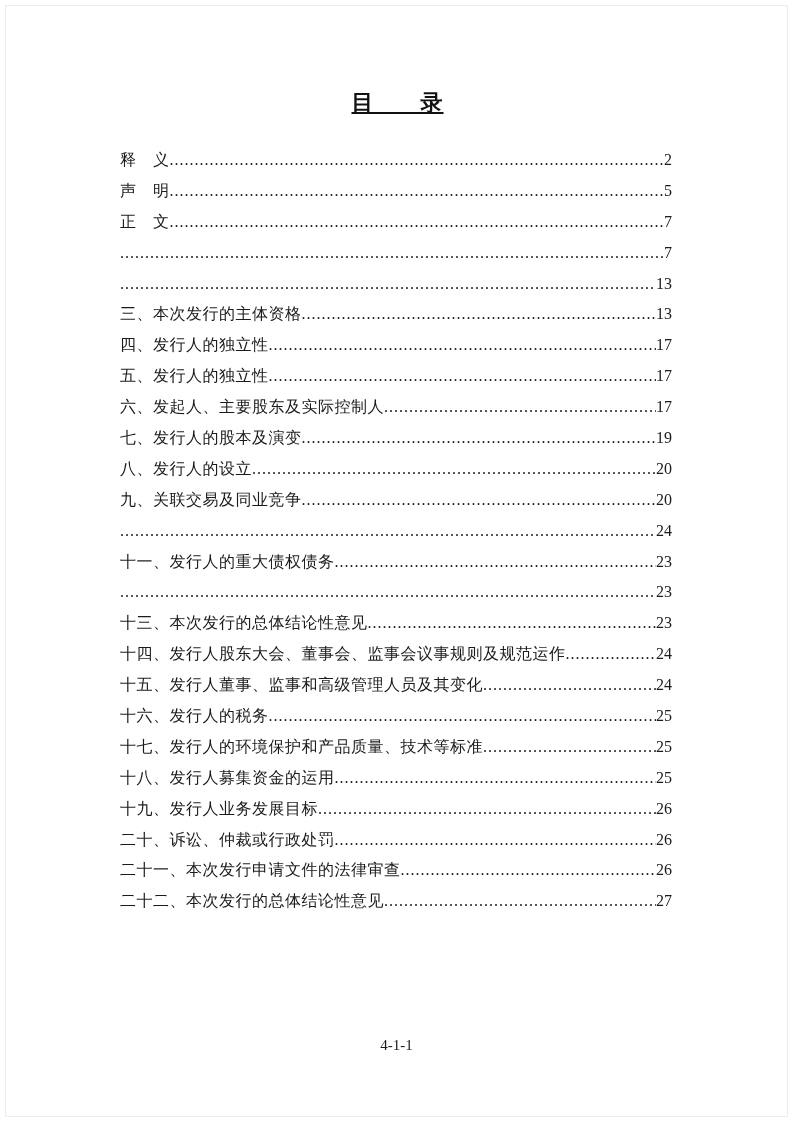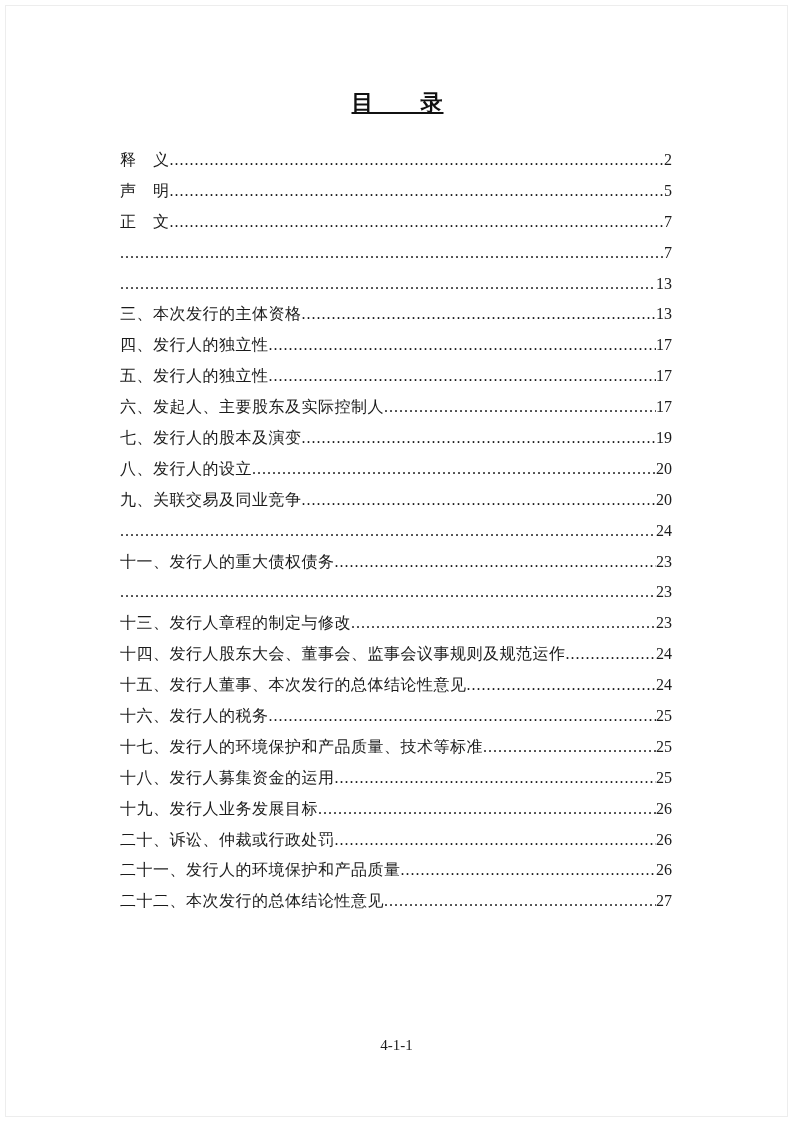--- a/index.html
+++ b/index.html
@@ -172,33 +172,33 @@
     <span class="toc-leader">............................................................................................................................................................................................................................</span>
     <span class="toc-page">23</span>
   </li>
 
   <li class="toc-row">
     <span class="toc-leader">............................................................................................................................................................................................................................</span>
     <span class="toc-page">23</span>
   </li>
 
   <li class="toc-row">
-    <span class="toc-label">十三、发行人章程的制定与修改</span>
+    <span class="toc-label">十三、本次发行的总体结论性意见</span>
     <span class="toc-leader">............................................................................................................................................................................................................................</span>
     <span class="toc-page">23</span>
   </li>
 
   <li class="toc-row">
     <span class="toc-label">十四、发行人股东大会、董事会、监事会议事规则及规范运作</span>
     <span class="toc-leader">............................................................................................................................................................................................................................</span>
     <span class="toc-page">24</span>
   </li>
 
   <li class="toc-row">
-    <span class="toc-label">十五、发行人董事、本次发行的总体结论性意见</span>
+    <span class="toc-label">十五、发行人董事、监事和高级管理人员及其变化</span>
     <span class="toc-leader">............................................................................................................................................................................................................................</span>
     <span class="toc-page">24</span>
   </li>
 
   <li class="toc-row">
     <span class="toc-label">十六、发行人的税务</span>
     <span class="toc-leader">............................................................................................................................................................................................................................</span>
     <span class="toc-page">25</span>
   </li>
 
@@ -220,21 +220,21 @@
     <span class="toc-page">26</span>
   </li>
 
   <li class="toc-row">
     <span class="toc-label">二十、诉讼、仲裁或行政处罚</span>
     <span class="toc-leader">............................................................................................................................................................................................................................</span>
     <span class="toc-page">26</span>
   </li>
 
   <li class="toc-row">
-    <span class="toc-label">二十一、发行人的环境保护和产品质量</span>
+    <span class="toc-label">二十一、本次发行申请文件的法律审查</span>
     <span class="toc-leader">............................................................................................................................................................................................................................</span>
     <span class="toc-page">26</span>
   </li>
 
   <li class="toc-row">
     <span class="toc-label">二十二、本次发行的总体结论性意见</span>
     <span class="toc-leader">............................................................................................................................................................................................................................</span>
     <span class="toc-page">27</span>
   </li>
 </ul>

